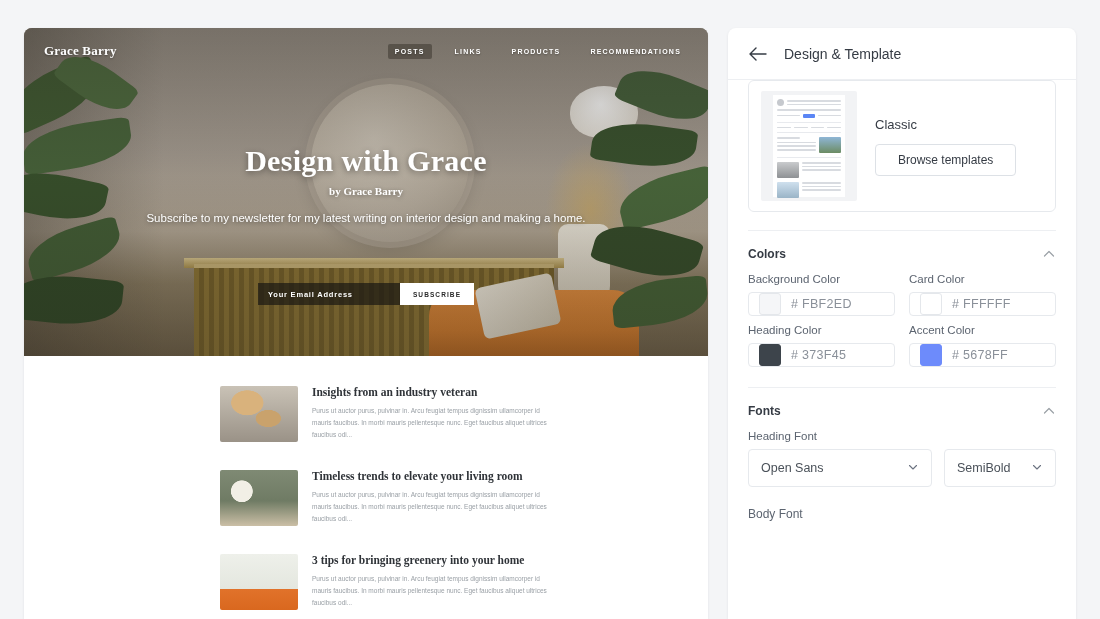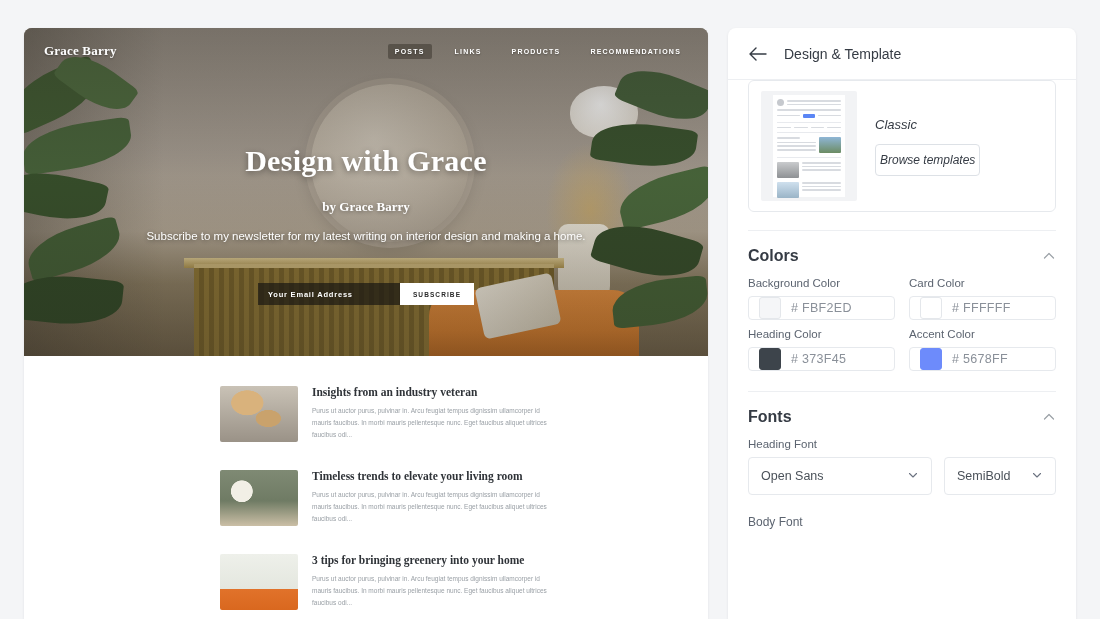--- a/index.html
+++ b/index.html
@@ -109,21 +109,21 @@
   .hero-center{
     position:absolute; left:0; right:0; top:116px; text-align:center; padding:0 70px;
   }
   .hero-title{
     font-family:"Liberation Serif", serif; font-weight:700;
     font-size:30px; color:#fff; letter-spacing:.3px;
     text-shadow:0 2px 6px rgba(0,0,0,.38);
   }
   .hero-sub{
     font-family:"Liberation Serif", serif; font-weight:700;
-    font-size:13px; color:#fff; margin-top:21px;
+    font-size:11px; color:#fff; margin-top:7px;
     text-shadow:0 1px 4px rgba(0,0,0,.4);
   }
   .hero-desc{
     margin-top:13px; font-size:11.5px; line-height:1.45; color:#fff;
     text-shadow:0 1px 4px rgba(0,0,0,.45);
   }
   .subscribe-row{
     position:absolute; left:0; right:0; top:255px;
     display:flex; justify-content:center;
   }
@@ -203,33 +203,33 @@
   .mini{ background:#fff; height:100%; padding:4px; }
   .mini-row{ display:flex; gap:3px; align-items:center; margin-bottom:3px; }
   .mini-av{ width:7px;height:7px;border-radius:50%;background:#c6c9ce;flex:none;}
   .mini-ln{ height:1.6px; background:#d8dbe0; border-radius:1px; flex:1; }
   .mini-ln.s{ flex:.5 }
   .mini-btn{ width:12px;height:4px;background:#5b86f5;border-radius:1px;}
   .mini-hr{ height:1px;background:#e8eaee;margin:4px 0;}
   .mini-art{ display:flex; gap:3px; margin-bottom:4px;}
   .mini-img{ width:22px;height:16px;flex:none;border-radius:1px;}
   .mini-col{ flex:1; }
-  .tpl-meta{ flex:1;font-style:italic; }
+  .tpl-meta{ flex:1; }
   .tpl-name{ font-size:13px; color:#353B44; margin-bottom:12px; }
   .browse-btn{
     display:inline-block; border:1px solid #DDE1E6; border-radius:4px;
-    padding:8px 4px; font-size:12px; color:#353B44; background:#fff; cursor:pointer;
+    padding:8px 22px; font-size:12px; color:#353B44; background:#fff; cursor:pointer;
   }
 
   .divider{ height:1px; background:#EDEFF2; margin: 18px 0 0 0; }
   .sec-head{
     display:flex; align-items:center; justify-content:space-between;
     padding: 16px 0 6px 0;
   }
-  .sec-head-title{ font-size:16px; color:#353B44; font-weight:600; }
+  .sec-head-title{ font-size:12px; color:#353B44; font-weight:600; }
   .chev{ width:14px; height:14px; }
 
   .field-grid{ display:flex; gap:14px; margin-top:6px; }
   .field{ flex:1; min-width:0; }
   .field-label{ font-size:11.5px; color:#5C6470; margin-bottom:7px; }
   .color-input{
     display:flex; align-items:center; gap:10px;
     border:1px solid #E6E9ED; border-radius:4px; height:24px; padding:0 10px;
     background:#fff; cursor:pointer;
   }

